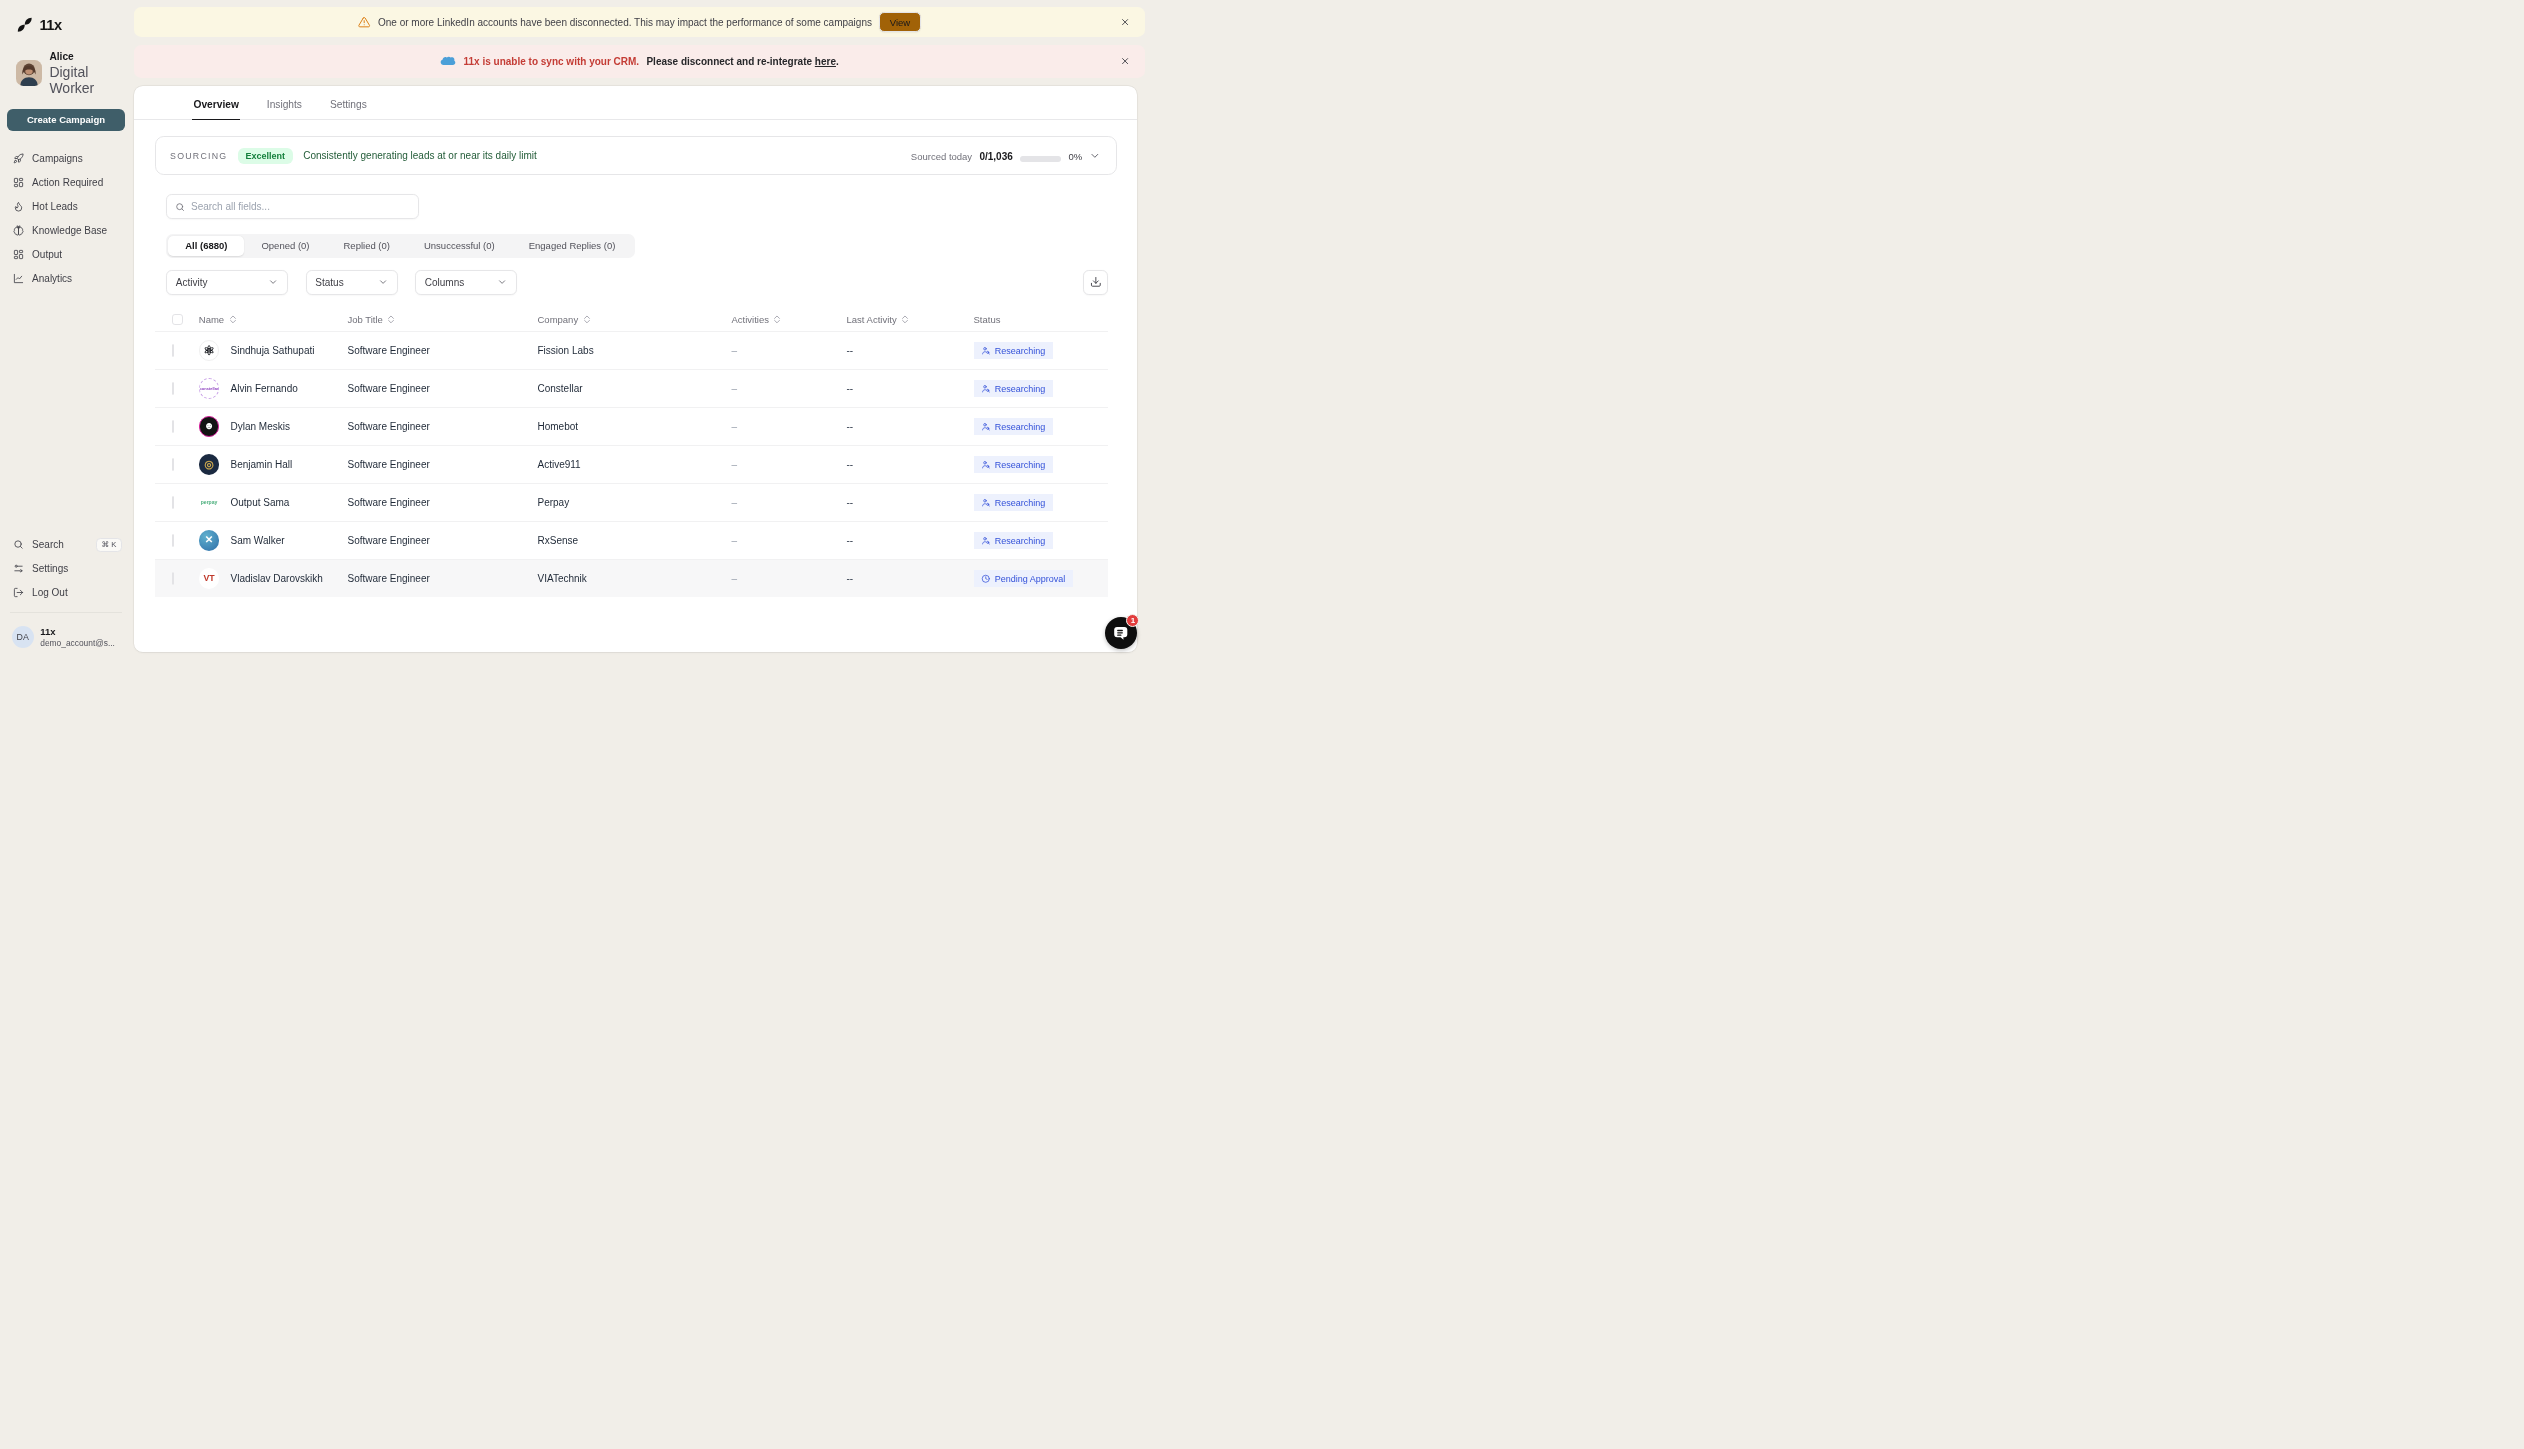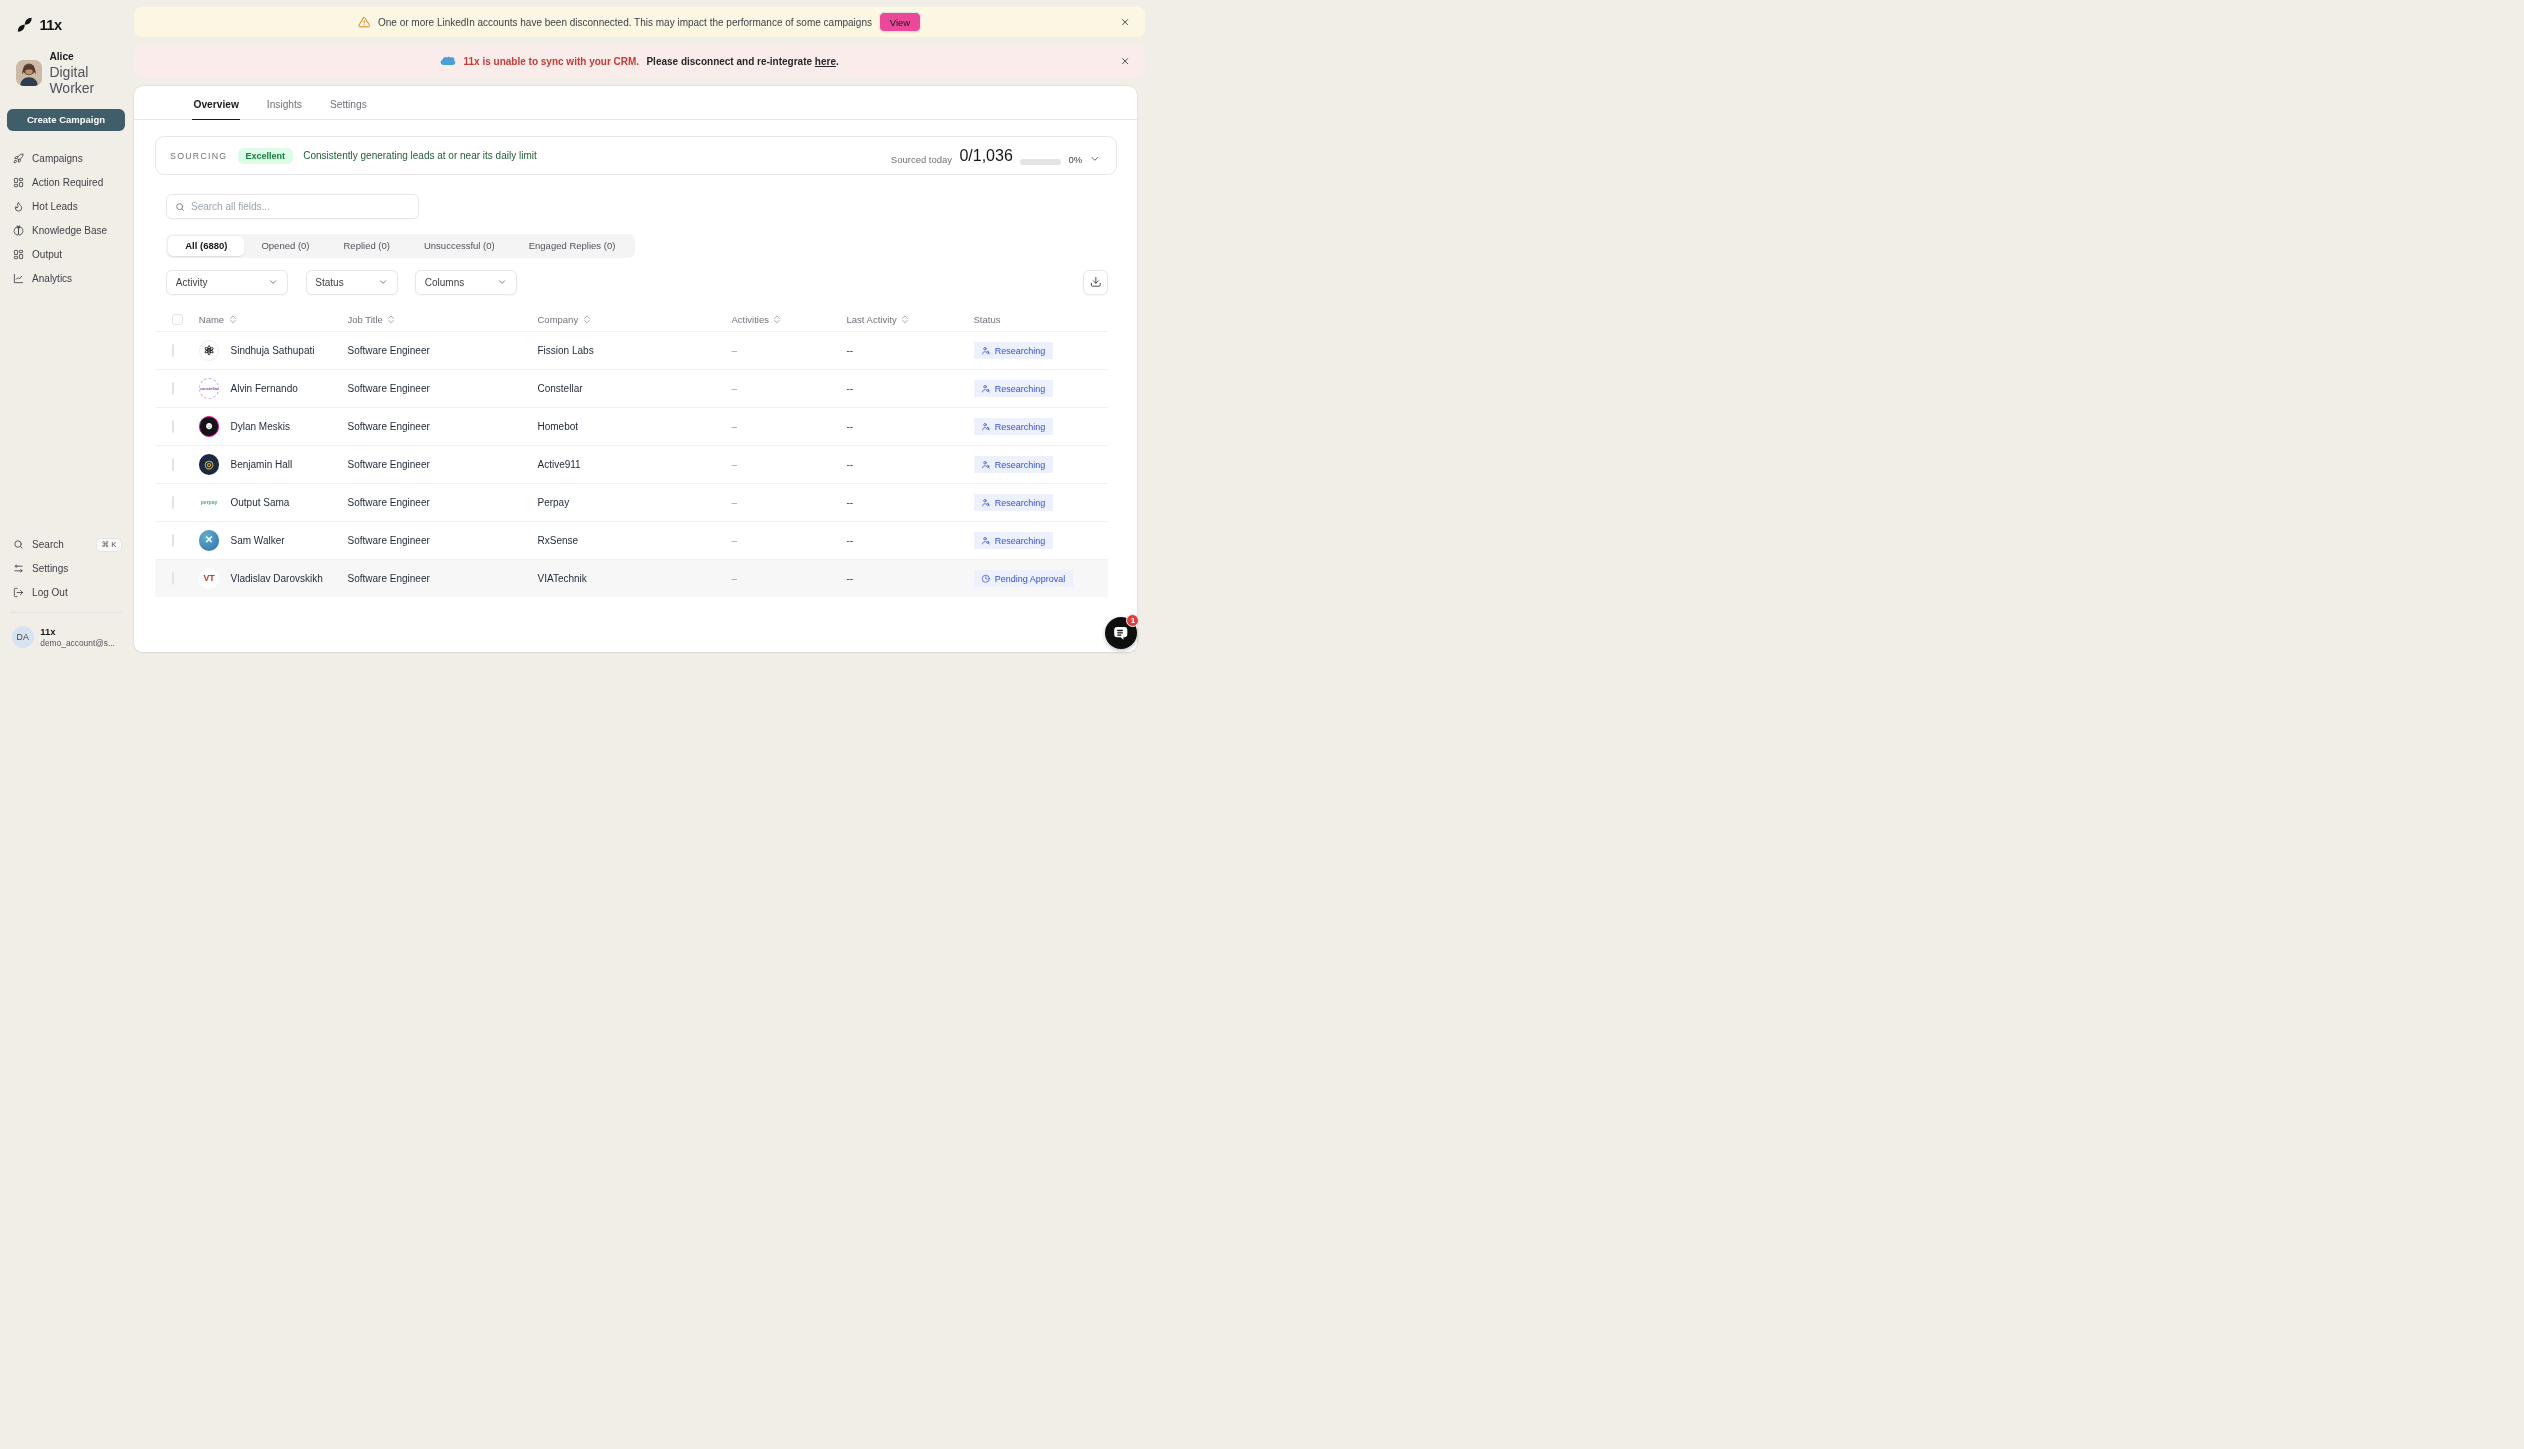--- a/index.html
+++ b/index.html
@@ -21,21 +21,21 @@
   .kbd{margin-left:auto;margin-right:2.9px;font-size:7.7px;color:#52525B;border:0.7px solid #E4E4E7;border-radius:4.4px;padding:1.5px 4.4px;background:#FAF9F6}
   .side-divider{height:0.7px;background:#E4E2DC;margin:7.3px 2.9px}
   .account{display:flex;align-items:center;gap:6.6px;padding:5.8px 0 1.5px 4.4px}
   .acct-avatar{width:22px;height:22px;border-radius:50%;background:#D8E3F2;color:#3F3F46;font-size:8.8px;display:flex;align-items:center;justify-content:center;font-weight:500;flex:none}
   .acct-name{font-size:9.5px;font-weight:700;color:#18181B}
   .acct-email{font-size:8.4px;color:#52525B;margin-top:0.7px;white-space:nowrap;overflow:hidden;text-overflow:ellipsis;max-width:80px}
   
   .banner{position:absolute;left:134px;right:1px;display:flex;align-items:center;justify-content:center;gap:7.3px;border-radius:7.3px;font-size:10px;color:#3F3F46}
   .banner-linkedin{top:7.3px;height:30px;background:#FBF7E3}
   .banner-crm{top:45px;height:33px;background:#FAECEA}
-  .view-btn{background:#ec4899;border:0.7px solid #E4E4E7;border-radius:5.1px;padding:3.7px 9.5px;font-size:9.5px;font-weight:500;color:#18181B;font-family:inherit;box-shadow:0 0.7px 1.5px rgba(0,0,0,.05);cursor:pointer}
+  .view-btn{background:#a16207;border:0.7px solid #E4E4E7;border-radius:5.1px;padding:3.7px 9.5px;font-size:9.5px;font-weight:500;color:#18181B;font-family:inherit;box-shadow:0 0.7px 1.5px rgba(0,0,0,.05);cursor:pointer}
   .banner-close{position:absolute;right:11.7px;top:50%;transform:translateY(-50%);cursor:pointer;background:none;border:none;padding:2.9px}
   .crm-alert{color:#C43C35;font-weight:700}
   .crm-msg{color:#27272A;font-weight:600}
   .crm-link{color:#27272A;font-weight:600;text-decoration:underline;cursor:pointer}
   
   .card{position:absolute;left:134px;right:8.8px;top:86px;bottom:5.8px;background:#fff;border-radius:8.8px;box-shadow:0 0 0 0.7px rgba(0,0,0,.05),0 0.7px 2.2px rgba(0,0,0,.05);overflow:hidden}
   .card-header{display:flex;align-items:center;padding:17.5px 17.5px 0 26px}
   .v-divider{width:0.7px;height:14.6px;background:#E4E4E7;margin:0 10.2px}
   .page-title{font-size:12.4px;font-weight:700;color:#18181B;letter-spacing:-0.1px}
   .header-actions{margin-left:auto;display:flex;align-items:center;gap:7.3px}
@@ -46,21 +46,21 @@
   .tabs{margin-top:10.2px;padding-left:58px;display:flex;gap:25px;border-bottom:0.7px solid #E8E8EA}
   .tab{font-size:10.2px;color:#71717A;padding:2.9px 1.5px 8.8px;cursor:pointer}
   .tab.active{color:#18181B;font-weight:700;border-bottom:1.5px solid #18181B;margin-bottom:-0.7px}
   
   .sourcing{margin:16px 20.5px 0;height:39px;border:0.7px solid #E6E6E8;border-radius:8.8px;display:flex;align-items:center;gap:10.2px;padding:0 14.6px}
   .sourcing-label{font-size:8.8px;letter-spacing:.14em;color:#71717A;font-weight:500}
   .sourcing-badge{background:#DCFCE7;color:#15803D;font-size:9px;font-weight:600;padding:2.9px 8px;border-radius:5.8px}
   .sourcing-desc{font-size:10px;color:#235C38}
   .sourcing-right{margin-left:auto;display:flex;align-items:flex-end;gap:7.3px}
   .sourced-label{font-size:9.5px;color:#71717A}
-  .sourced-value{font-size:16px;font-weight:400;color:#18181B}
+  .sourced-value{font-size:10px;font-weight:700;color:#18181B}
   .progress{width:41px;height:5.8px;border-radius:2.9px;background:#E4E4E7}
   .percent{font-size:9.5px;color:#3F3F46}
   
   .search-box{margin:19px 0 0 32px;width:253px;height:25px;border:0.7px solid #E6E6E8;border-radius:5.8px;display:flex;align-items:center;gap:5.8px;padding:0 8px;box-shadow:0 0.7px 1.5px rgba(0,0,0,.03);background:#fff}
   .search-box input{border:none;outline:none;flex:1;font-size:10px;font-family:inherit;color:#27272A;background:transparent}
   .search-box input::placeholder{color:#9CA3AF}
   .segmented{margin:14.6px 0 0 32px;display:inline-flex;background:#F4F4F5;border-radius:6.6px;padding:2.2px}
   .seg-tab{padding:4.4px 17px;font-size:9.5px;color:#52525B;border-radius:5.1px;cursor:pointer;white-space:nowrap}
   .seg-tab.active{background:#fff;color:#18181B;font-weight:600;box-shadow:0 0.7px 1.5px rgba(0,0,0,.1)}
   .filter-row{margin:11.7px 29px 0 32px;display:flex;align-items:center;gap:17.5px}

